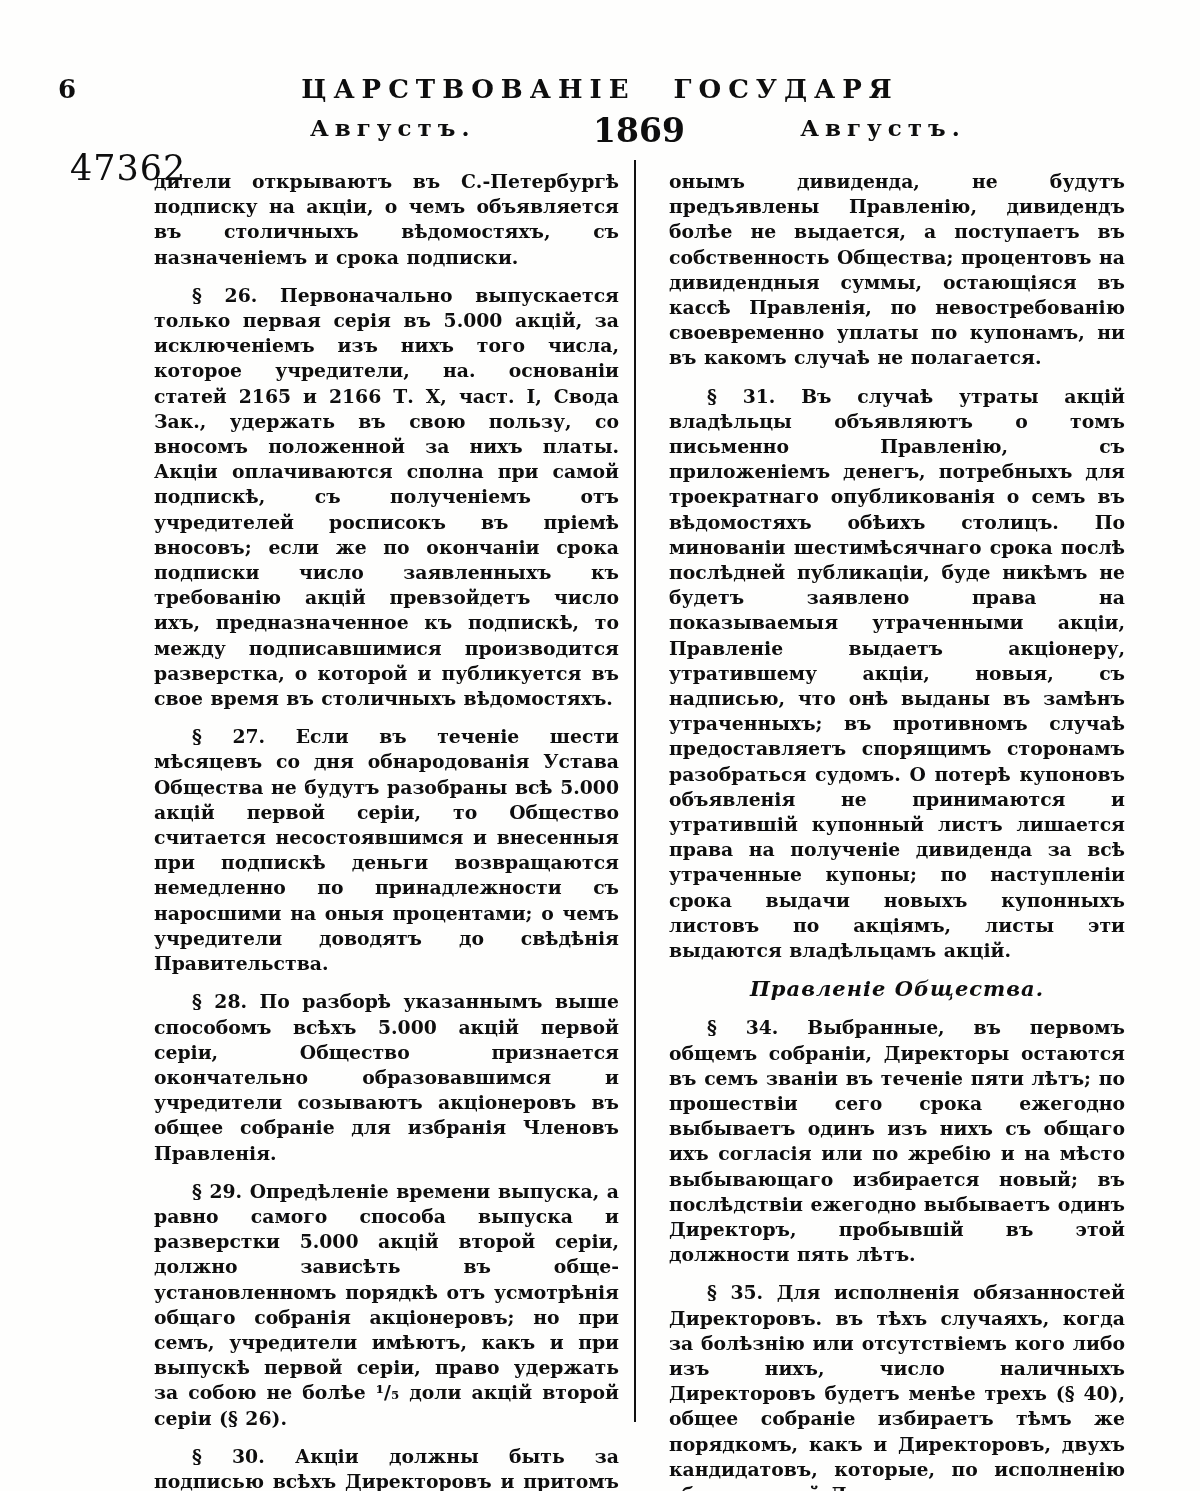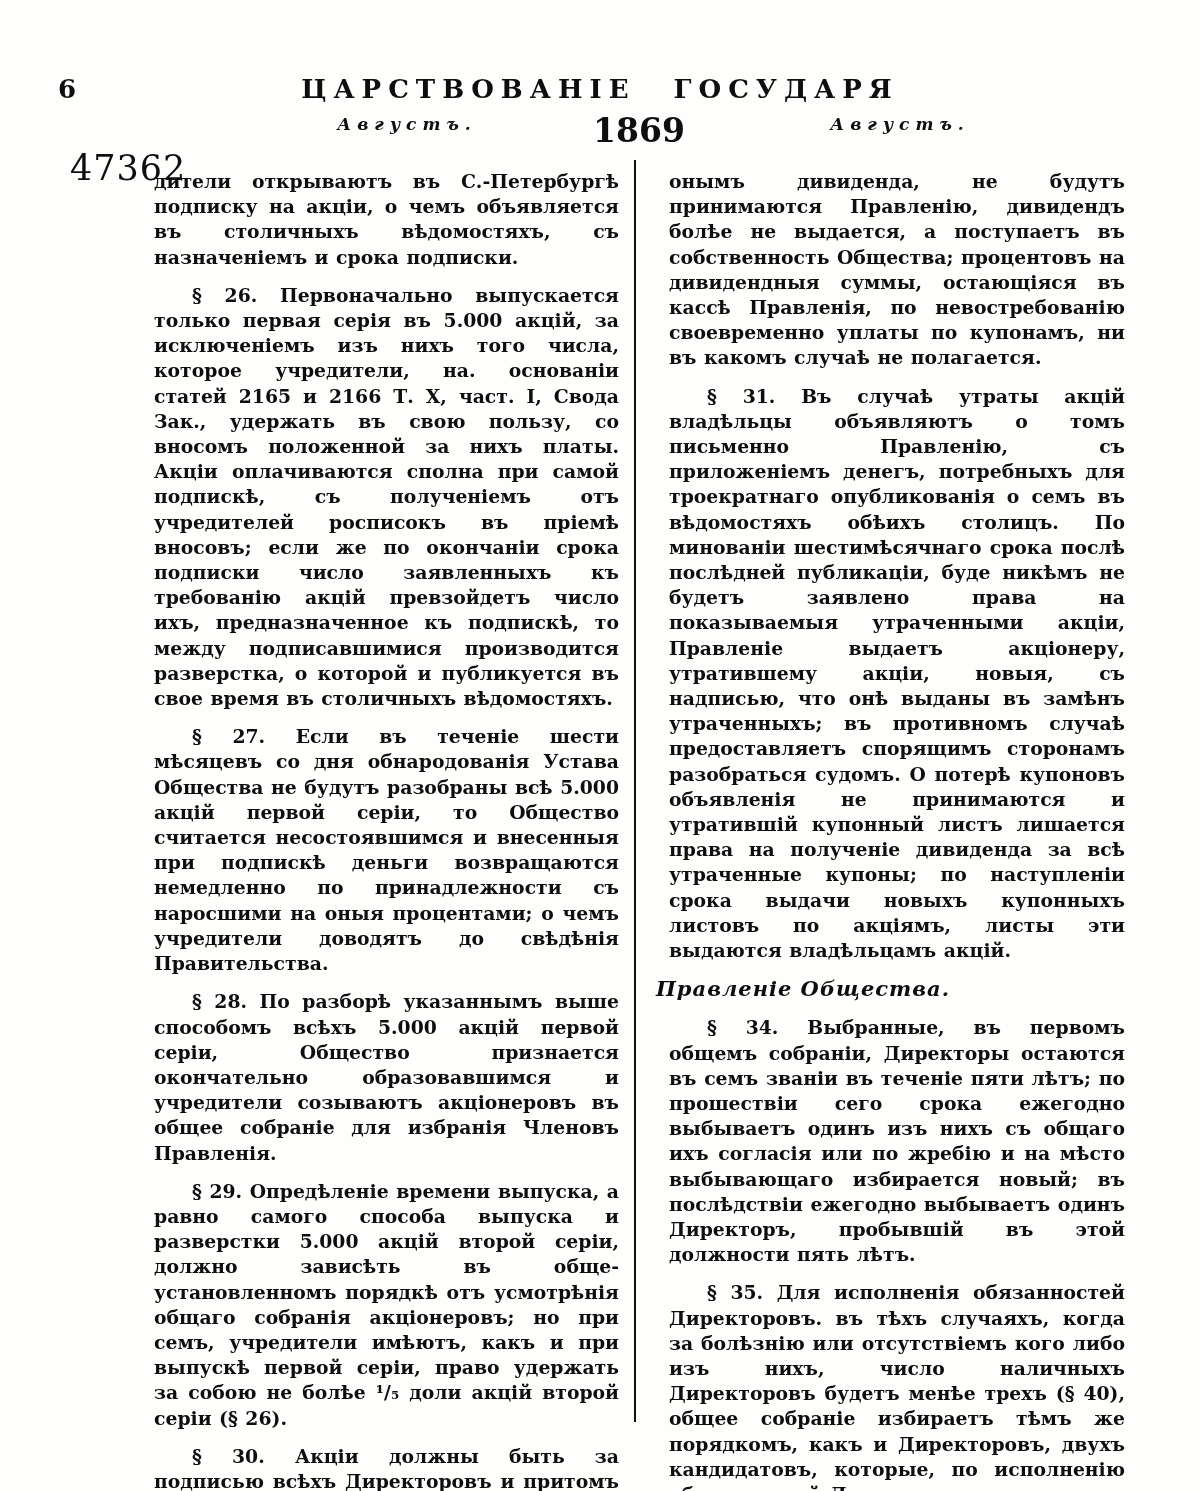--- a/index.html
+++ b/index.html
@@ -31,26 +31,24 @@
     text-align: center;
     font-size: 26px;
     font-weight: 700;
     letter-spacing: 7px;
     word-spacing: 22px;
     white-space: nowrap;
   }
   .subheader-month {
     position: absolute;
     top: 114px;
-    font-size: 17px;
+    font-size: 23px;
     font-weight: 700;
-    font-style: italic;
     letter-spacing: 6px;
     text-align: center;
-    margin-left: 17px;
   }
   .month-left  { left: 310px; width: 160px; }
   .month-right { left: 798px; width: 170px; }
   .subheader-year {
     position: absolute;
     top: 111px;
     left: 574px;
     width: 130px;
     text-align: center;
     font-size: 33px;
@@ -82,20 +80,21 @@
     margin: 13px;
     text-align: justify;
     font-size: 18.8px;
     line-height: 25.2px;
     font-weight: 700;
     word-spacing: 1px;
   }
   .para.indent { text-indent: 38px; }
   .section-heading {
     margin: 0;
+    text-align: center;
     font-size: 21px;
     line-height: 26px;
     font-weight: 700;
     font-style: italic;
     letter-spacing: 1px;
   }
 </style>
 </head>
 <body>
 
@@ -115,20 +114,20 @@
   <div class="column column-left">
     <p class="para">дители открываютъ въ С.-Петербургѣ подписку на акціи, о чемъ объявляется въ столичныхъ вѣдомостяхъ, съ назначеніемъ и срока подписки.</p>
     <p class="para indent">§ 26. Первоначально выпускается только первая серія въ 5.000 акцій, за исключеніемъ изъ нихъ того числа, которое учредители, на. основаніи статей 2165 и 2166 Т. X, част. I, Свода Зак., удержать въ свою пользу, со вносомъ положенной за нихъ платы. Акціи оплачиваются сполна при самой подпискѣ, съ полученіемъ отъ учредителей росписокъ въ пріемѣ вносовъ; если же по окончаніи срока подписки число заявленныхъ къ требованію акцій превзойдетъ число ихъ, предназначенное къ подпискѣ, то между подписавшимися производится разверстка, о которой и публикуется въ свое время въ столичныхъ вѣдомостяхъ.</p>
     <p class="para indent">§ 27. Если въ теченіе шести мѣсяцевъ со дня обнародованія Устава Общества не будутъ разобраны всѣ 5.000 акцій первой серіи, то Общество считается несостоявшимся и внесенныя при подпискѣ деньги возвращаются немедленно по принадлежности съ наросшими на оныя процентами; о чемъ учредители доводятъ до свѣдѣнія Правительства.</p>
     <p class="para indent">§ 28. По разборѣ указаннымъ выше способомъ всѣхъ 5.000 акцій первой серіи, Общество признается окончательно образовавшимся и учредители созываютъ акціонеровъ въ общее собраніе для избранія Членовъ Правленія.</p>
     <p class="para indent">§ 29. Опредѣленіе времени выпуска, а равно самого способа выпуска и разверстки 5.000 акцій второй серіи, должно зависѣть въ обще-установленномъ порядкѣ отъ усмотрѣнія общаго собранія акціонеровъ; но при семъ, учредители имѣютъ, какъ и при выпускѣ первой серіи, право удержать за собою не болѣе ¹/₅ доли акцій второй серіи (§ 26).</p>
     <p class="para indent">§ 30. Акціи должны быть за подписью всѣхъ Директоровъ и притомъ именныя. Акціонеръ можетъ передавать свои акціи другому лицу, но о всякой таковой передачѣ извѣщается Правленіе объявленіемъ за подписями продавца и покупателя съ приложеніемъ самыхъ акцій, для перевода оныхъ на имя пріобрѣтателя. Купоны могутъ быть передаваемы и вмѣстѣ съ акціями и отдѣльно отъ оныхъ. Въ обоихъ случаяхъ не нужно никакихъ передаточныхъ надписей на купонахъ или объявленія о передачѣ купоновъ, а дивидендъ будетъ выдаваться Правленіемъ предъявителямъ купоновъ безъ всякаго разбирательства, какимъ образомъ купоны къ нимъ перешли. По купонамъ же, которые въ теченіе десяти лѣтъ, со времени первоначальнаго срока выдачи по</p>
   </div>
 
   <div class="column column-right">
-    <p class="para">онымъ дивиденда, не будутъ принимаются Правленію, дивидендъ болѣе не выдается, а поступаетъ въ собственность Общества; процентовъ на дивидендныя суммы, остающіяся въ кассѣ Правленія, по невостребованію своевременно уплаты по купонамъ, ни въ какомъ случаѣ не полагается.</p>
+    <p class="para">онымъ дивиденда, не будутъ предъявлены Правленію, дивидендъ болѣе не выдается, а поступаетъ въ собственность Общества; процентовъ на дивидендныя суммы, остающіяся въ кассѣ Правленія, по невостребованію своевременно уплаты по купонамъ, ни въ какомъ случаѣ не полагается.</p>
     <p class="para indent">§ 31. Въ случаѣ утраты акцій владѣльцы объявляютъ о томъ письменно Правленію, съ приложеніемъ денегъ, потребныхъ для троекратнаго опубликованія о семъ въ вѣдомостяхъ обѣихъ столицъ. По минованіи шестимѣсячнаго срока послѣ послѣдней публикаціи, буде никѣмъ не будетъ заявлено права на показываемыя утраченными акціи, Правленіе выдаетъ акціонеру, утратившему акціи, новыя, съ надписью, что онѣ выданы въ замѣнъ утраченныхъ; въ противномъ случаѣ предоставляетъ спорящимъ сторонамъ разобраться судомъ. О потерѣ купоновъ объявленія не принимаются и утратившій купонный листъ лишается права на полученіе дивиденда за всѣ утраченные купоны; по наступленіи срока выдачи новыхъ купонныхъ листовъ по акціямъ, листы эти выдаются владѣльцамъ акцій.</p>
     <p class="section-heading">Правленіе Общества.</p>
     <p class="para indent">§ 34. Выбранные, въ первомъ общемъ собраніи, Директоры остаются въ семъ званіи въ теченіе пяти лѣтъ; по прошествіи сего срока ежегодно выбываетъ одинъ изъ нихъ съ общаго ихъ согласія или по жребію и на мѣсто выбывающаго избирается новый; въ послѣдствіи ежегодно выбываетъ одинъ Директоръ, пробывшій въ этой должности пять лѣтъ.</p>
     <p class="para indent">§ 35. Для исполненія обязанностей Директоровъ. въ тѣхъ случаяхъ, когда за болѣзнію или отсутствіемъ кого либо изъ нихъ, число наличныхъ Директоровъ будетъ менѣе трехъ (§ 40), общее собраніе избираетъ тѣмъ же порядкомъ, какъ и Директоровъ, двухъ кандидатовъ, которые, по исполненію обязанностей Директоровъ, пользуются равными съ ними правами и получаютъ содержаніе, причитающееся веприсутствующимъ Директорамъ. Въ случаѣ совершеннаго выбытія кого либо изъ Директоровъ, старшій по избранію кандидатъ вступаетъ вмѣсто выбывшаго въ должность Директора, въ которой и остается до перваго общаго собранія</p>
   </div>
 
 </div>
 
 </body></html>

